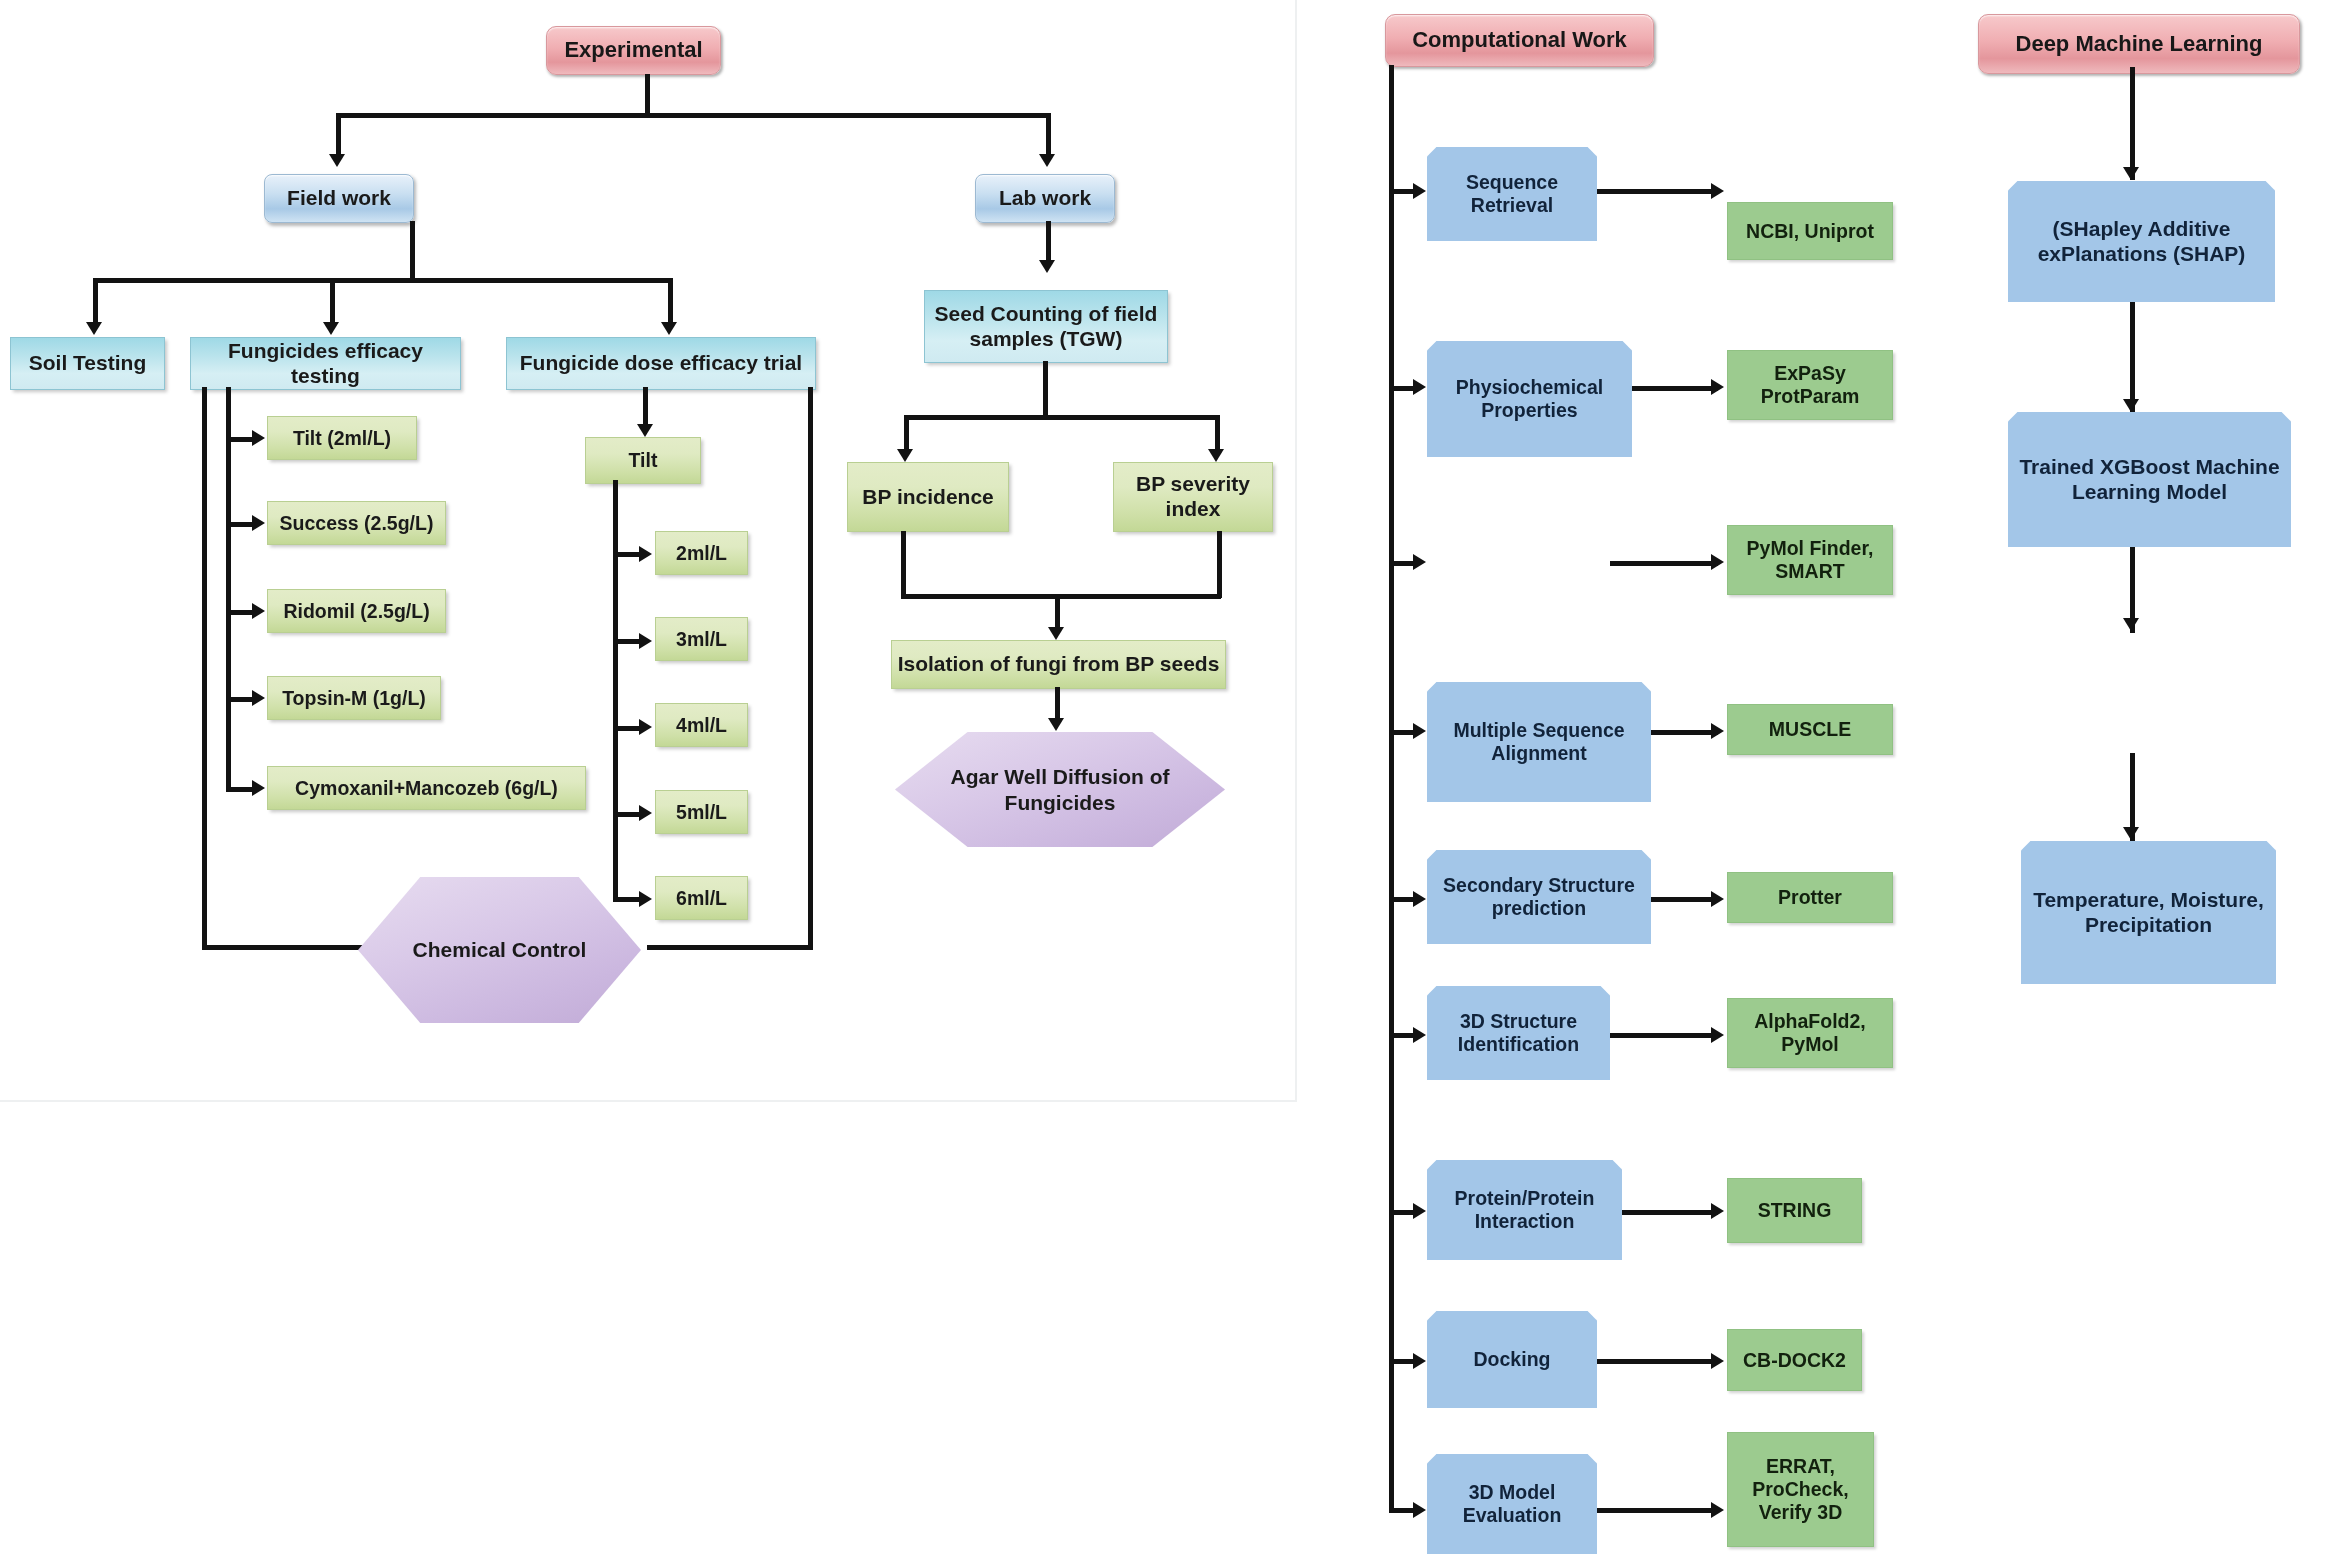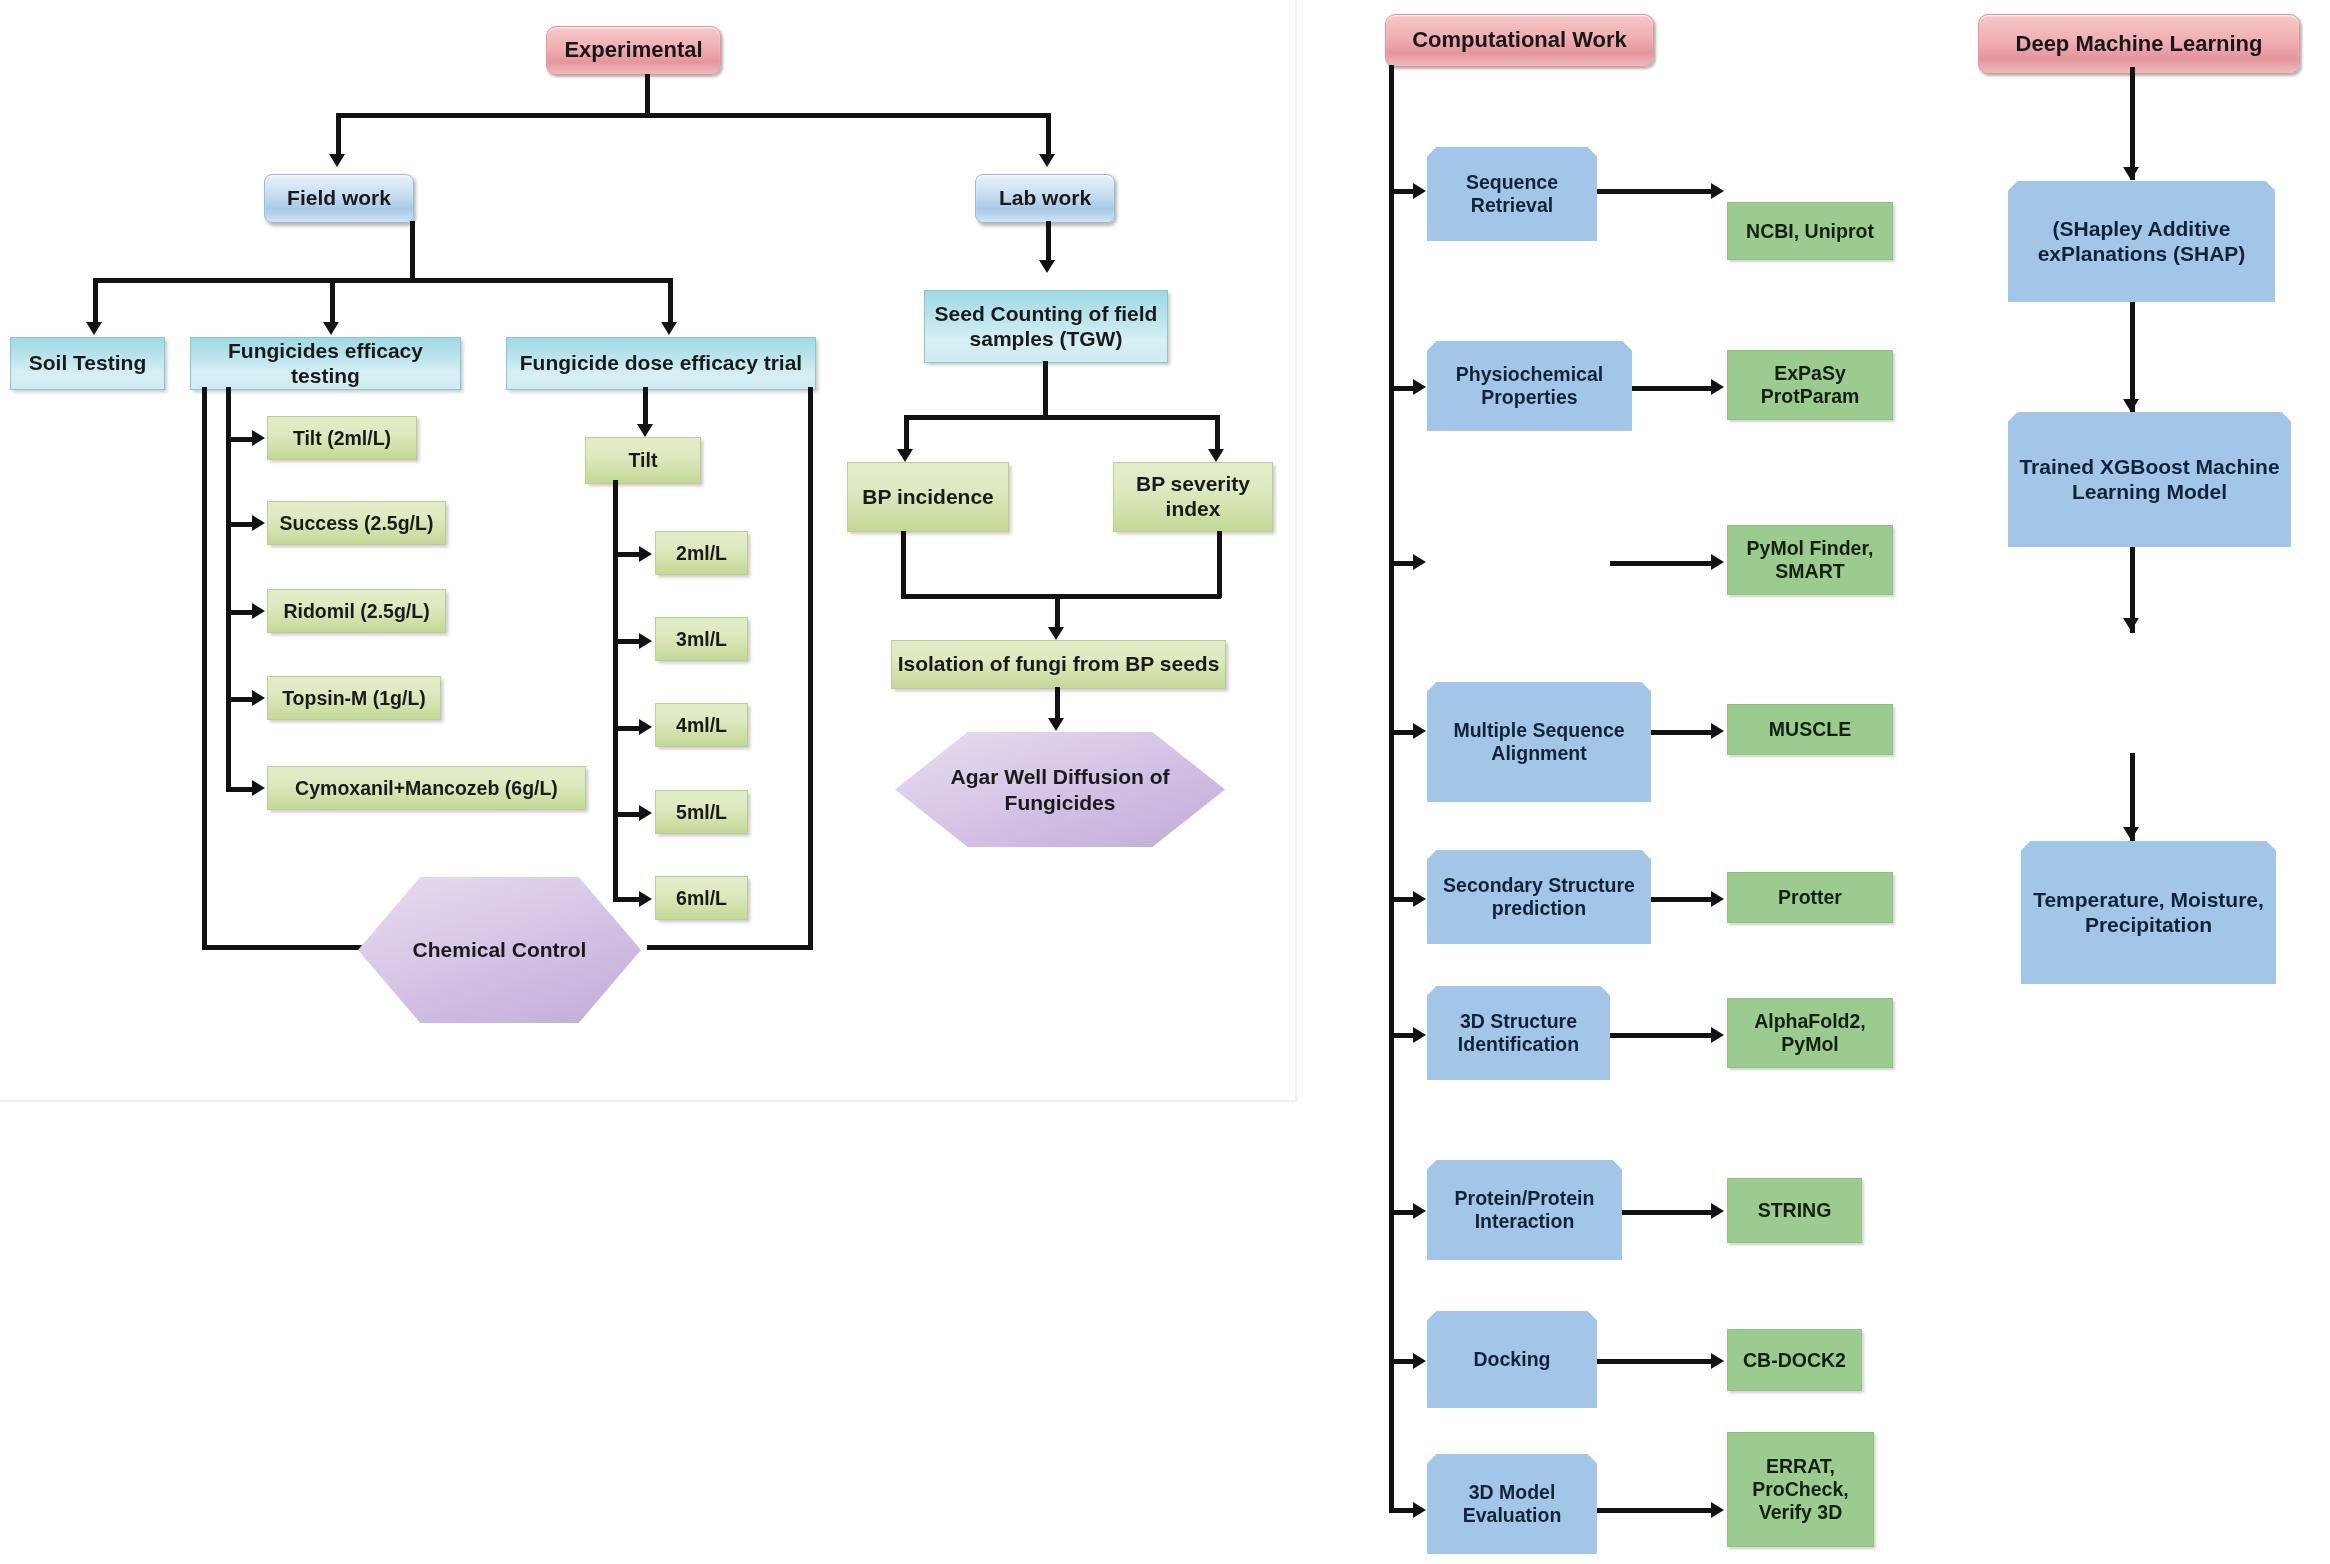--- a/index.html
+++ b/index.html
@@ -199,21 +199,21 @@
 
   <div class="ln lnh" style="left:1389px;top:189px;width:28px;"></div>
   <div class="arr arr-r" style="left:1413px;top:183px;"></div>
   <div class="node octblue t15" style="left:1427px;top:147px;width:170px;height:94px;">Sequence Retrieval</div>
   <div class="ln lnh" style="left:1597px;top:189px;width:121px;"></div>
   <div class="arr arr-r" style="left:1711px;top:183px;"></div>
   <div class="node flatgreen t15" style="left:1727px;top:174px;width:166px;height:58px;margin-top:28px;">NCBI, Uniprot</div>
 
   <div class="ln lnh" style="left:1389px;top:386px;width:28px;"></div>
   <div class="arr arr-r" style="left:1413px;top:379px;"></div>
-  <div class="node octblue t15" style="left:1427px;top:341px;width:205px;height:90px;">Physiochemical Properties</div>
+  <div class="node octblue t15" style="left:1427px;top:341px;width:205px;height:116px;">Physiochemical Properties</div>
   <div class="ln lnh" style="left:1632px;top:386px;width:86px;"></div>
   <div class="arr arr-r" style="left:1711px;top:379px;"></div>
   <div class="node flatgreen t15" style="left:1727px;top:350px;width:166px;height:70px;">ExPaSy ProtParam</div>
 
   <div class="ln lnh" style="left:1389px;top:561px;width:28px;"></div>
   <div class="arr arr-r" style="left:1413px;top:554px;"></div>
   <div class="ln lnh" style="left:1610px;top:561px;width:108px;"></div>
   <div class="arr arr-r" style="left:1711px;top:554px;"></div>
   <div class="node flatgreen t15" style="left:1727px;top:525px;width:166px;height:70px;">PyMol Finder, SMART</div>
 

